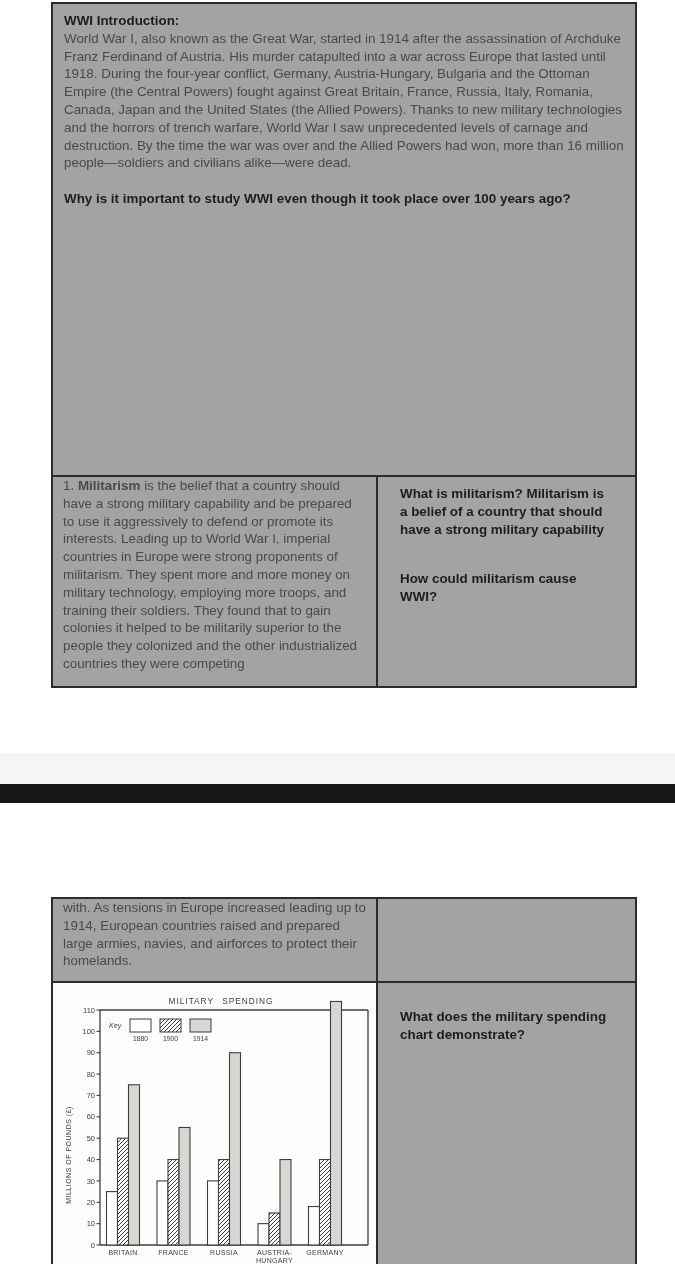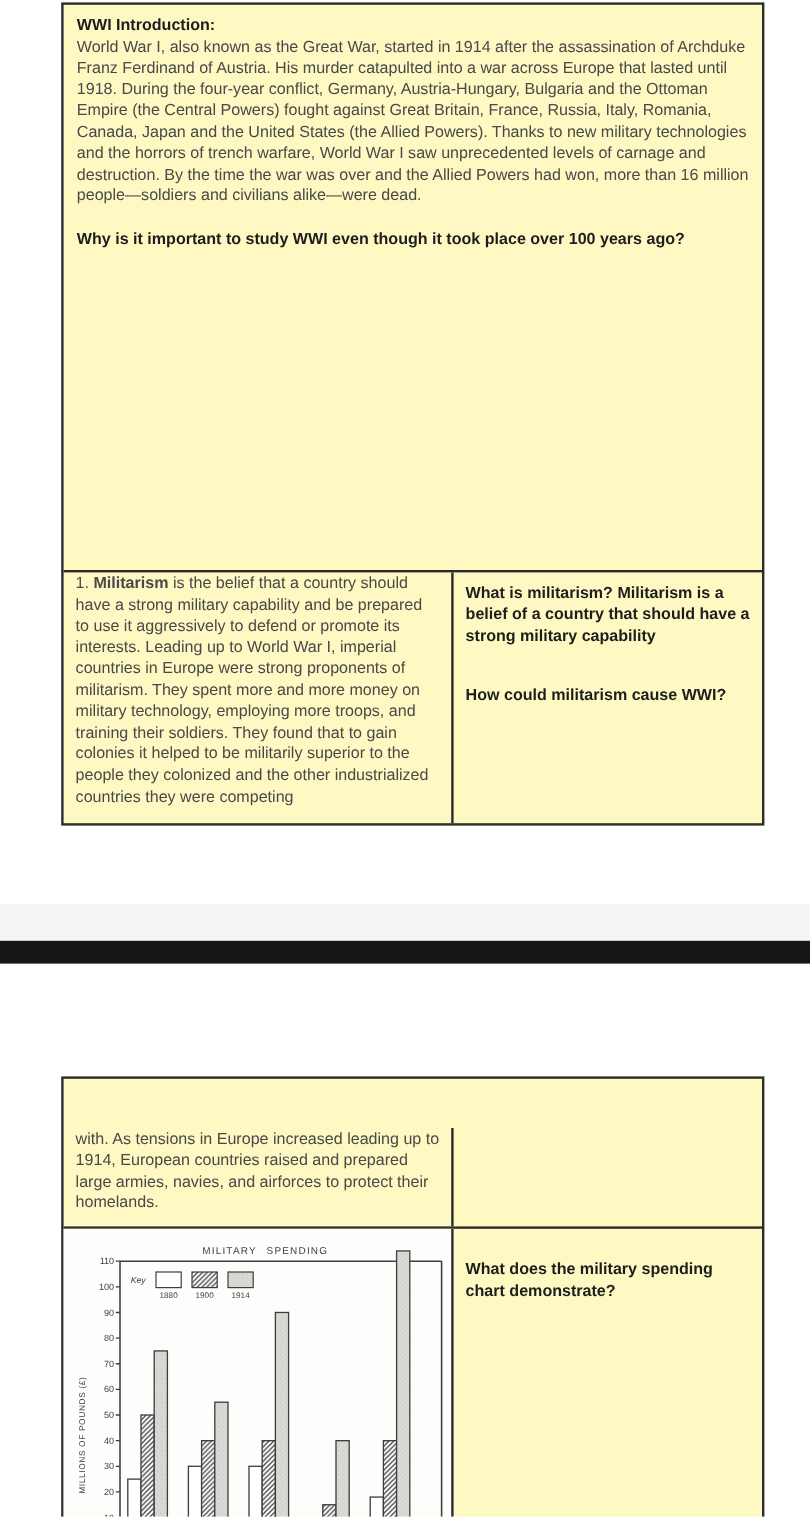--- a/index.html
+++ b/index.html
@@ -4,33 +4,33 @@
 <style>
   * { box-sizing: border-box; margin: 0; padding: 0; }
   html,body { background:#ffffff; }
   .canvas {
     position: relative; width: 675px; height: 1264px;
     background: #ffffff; overflow: hidden;
     font-family: "Liberation Sans", sans-serif;
   }
   .table {
     position: absolute; left: 51px; width: 586px;
-    border: 2px solid #2c2c2c; background: #fef9c3;
+    border: 2px solid #2c2c2c; background: #a3a3a3;
   }
   .table1 { top: 2px; height: 686px; }
   .table2 { top: 897px; height: 430px; }
   .cell { font-size: 13.4px; line-height: 17.8px; color: #494949; }
   .intro-cell { height: 471px; padding: 8px 11px; }
   .row2 { display: flex; border-top: 2px solid #2c2c2c; height: 211px; }
   .lcell { width: 325px; border-right: 2px solid #2c2c2c; padding: 0 10px; }
-  .rcell { flex: 1; padding: 8px 10px; }
+  .rcell { flex: 1; padding: 8px 22px; }
   .h { font-weight: bold; color: #1d1d1d; }
   .q1 { margin-top: 18px; }
   .q2 { margin-top: 32px; }
-  .table2 .row1 { display: flex; height: 84px; border-bottom: 2px solid #2c2c2c; margin-top: 41px; }
+  .table2 .row1 { display: flex; height: 84px; border-bottom: 2px solid #2c2c2c; }
   .table2 .row2b { display: flex; height: 340px; }
   .chartcell { padding: 0; background: #fdfdfc; }
   .qc { margin-top: 17px; }
   .band { position: absolute; left: 0; top: 753px; width: 675px; height: 31px; background: #f5f5f5; }
   .bar  { position: absolute; left: 0; top: 784px; width: 675px; height: 19px; background: #161616; }
   #chart-svg { display: block; width: 321px; height: 300px; }
   #chart-svg text { font-family: "Liberation Sans", sans-serif; fill: #3e3e3e; }
 </style>
 </head>
 <body>

